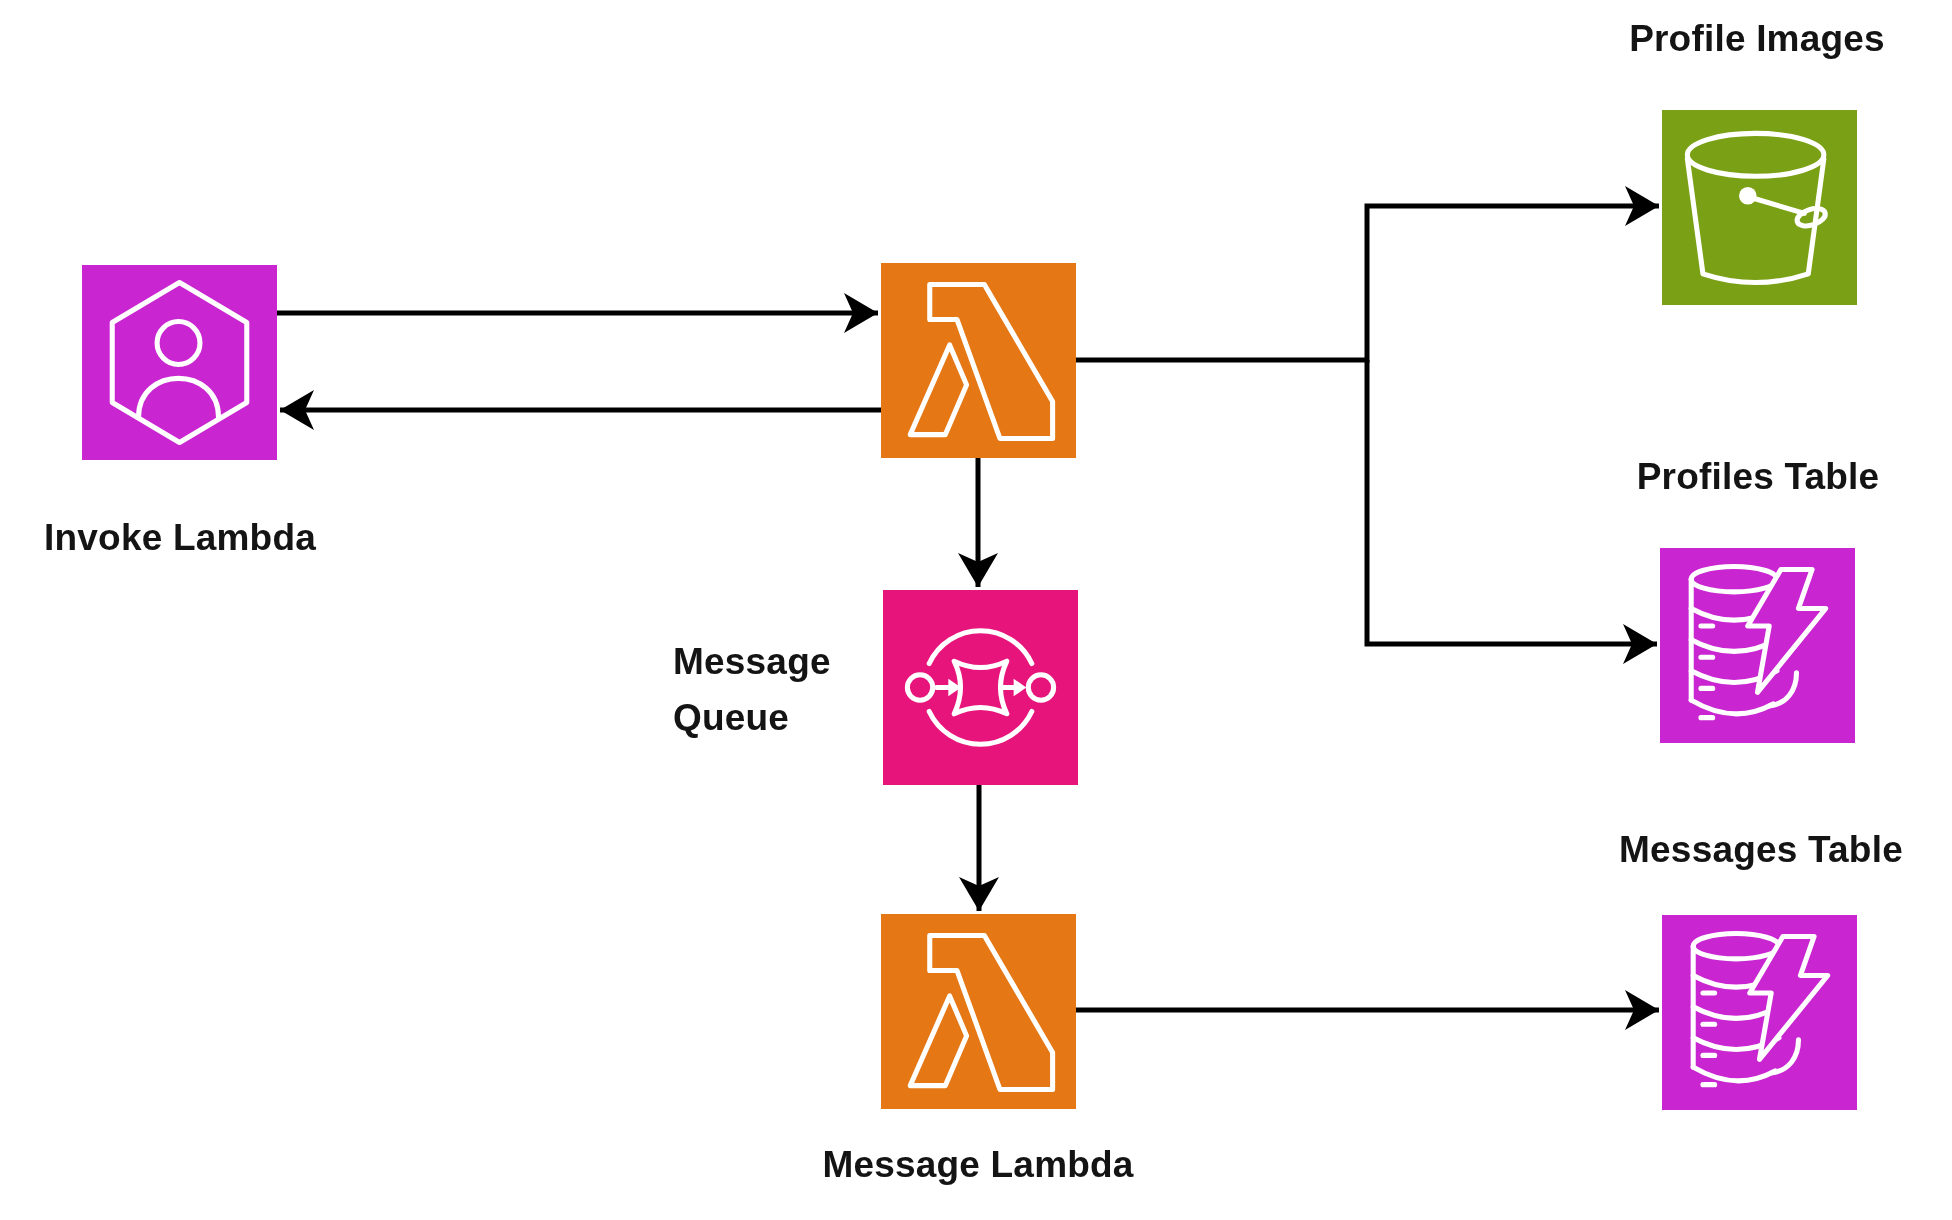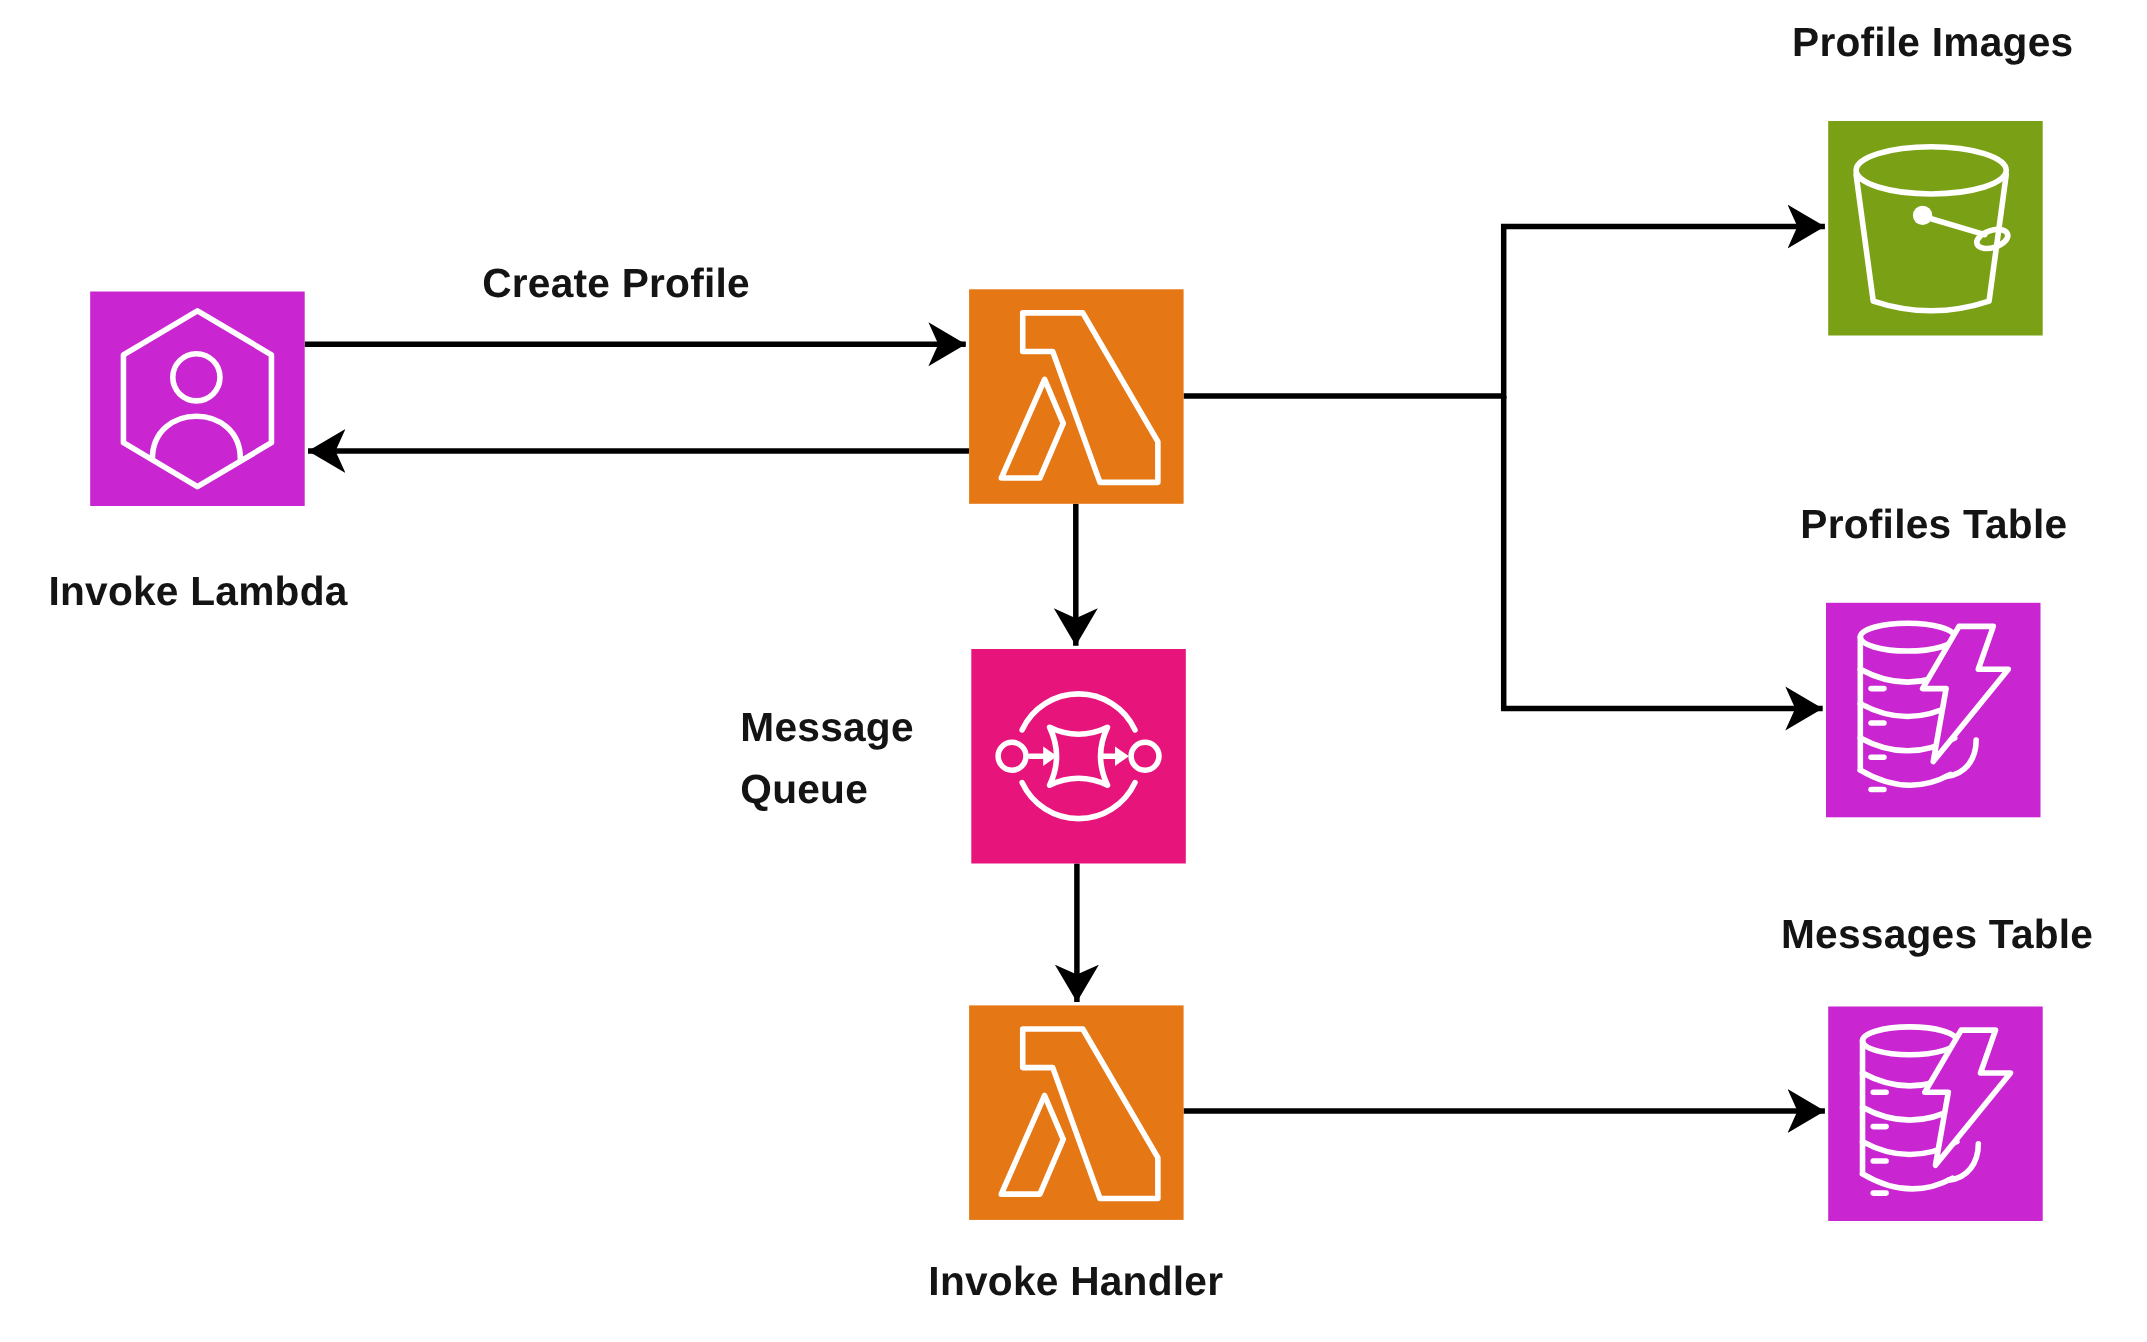--- a/index.html
+++ b/index.html
@@ -152,18 +152,17 @@
           <path d="M21 87h6"></path>
       </g>
       <path d="M62 11h16l-7 20h14L50 74l6-34H45z" fill="currentColor" stroke="#ffffff" stroke-width="2.6" stroke-linejoin="round"></path>
     </svg>
   </div>
 
   <div class="lbl center" id="lbl-invoke-lambda">Invoke Lambda</div>
   <div class="lbl center" id="lbl-profile-images">Profile Images</div>
   <div class="lbl center" id="lbl-profiles-table">Profiles Table</div>
   <div class="lbl wrap" id="lbl-message-queue">Message Queue</div>
-  <div class="lbl center" id="lbl-message-handler">Invoke Handler</div>
+  <div class="lbl center" id="lbl-message-handler">Message Lambda</div>
   <div class="lbl center" id="lbl-messages-table">Messages Table</div>
 
-  <div class="lbl center" id="lbl-create-profile">Create Profile</div>
 
 </div>
 
 </body></html>

